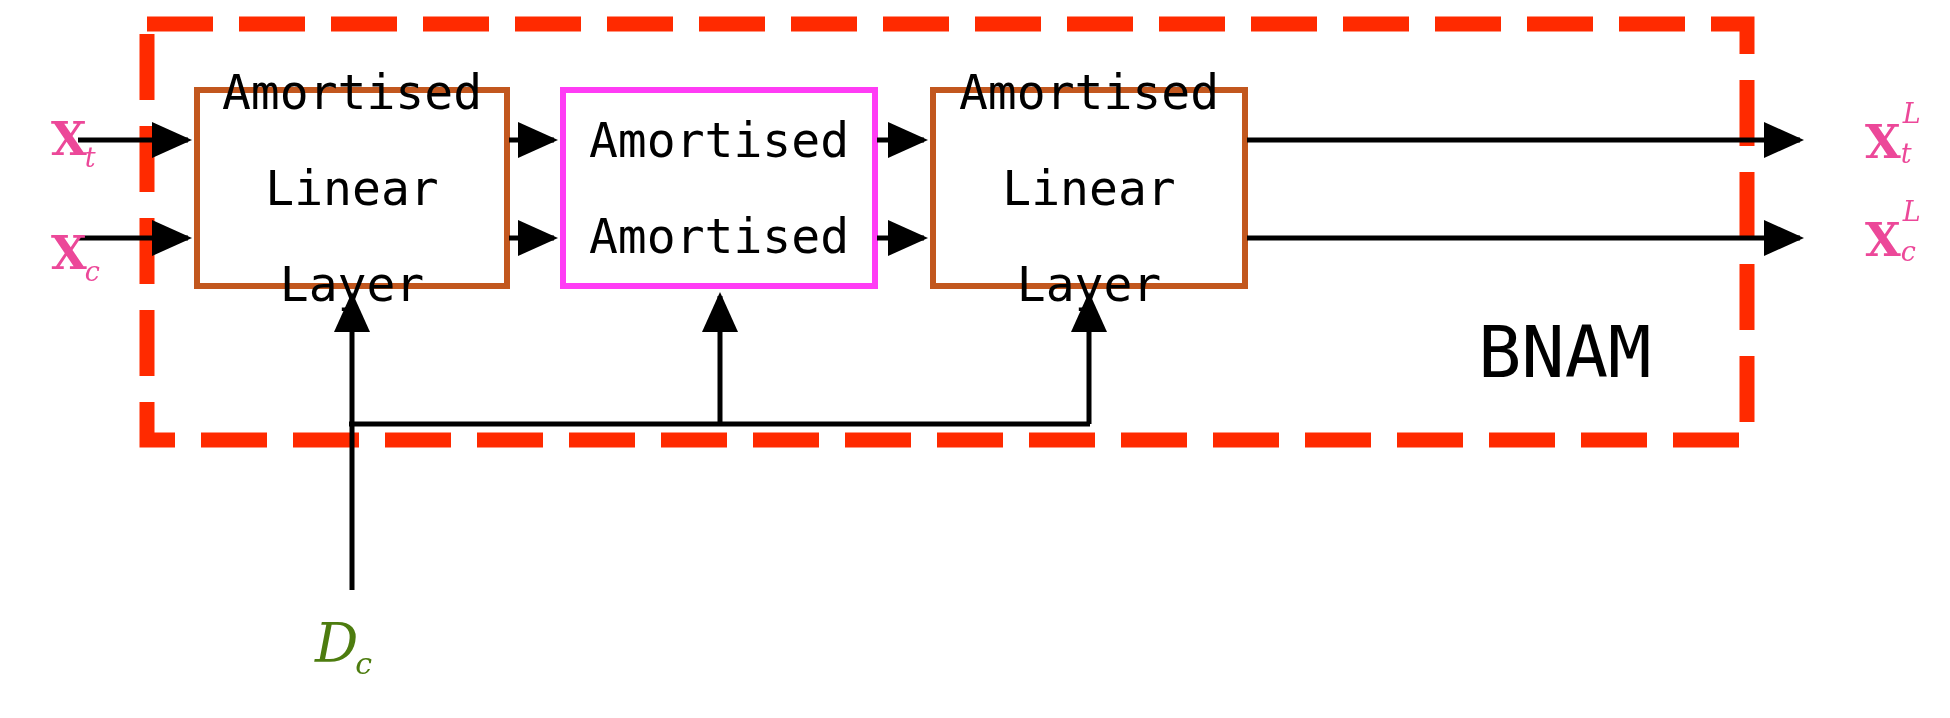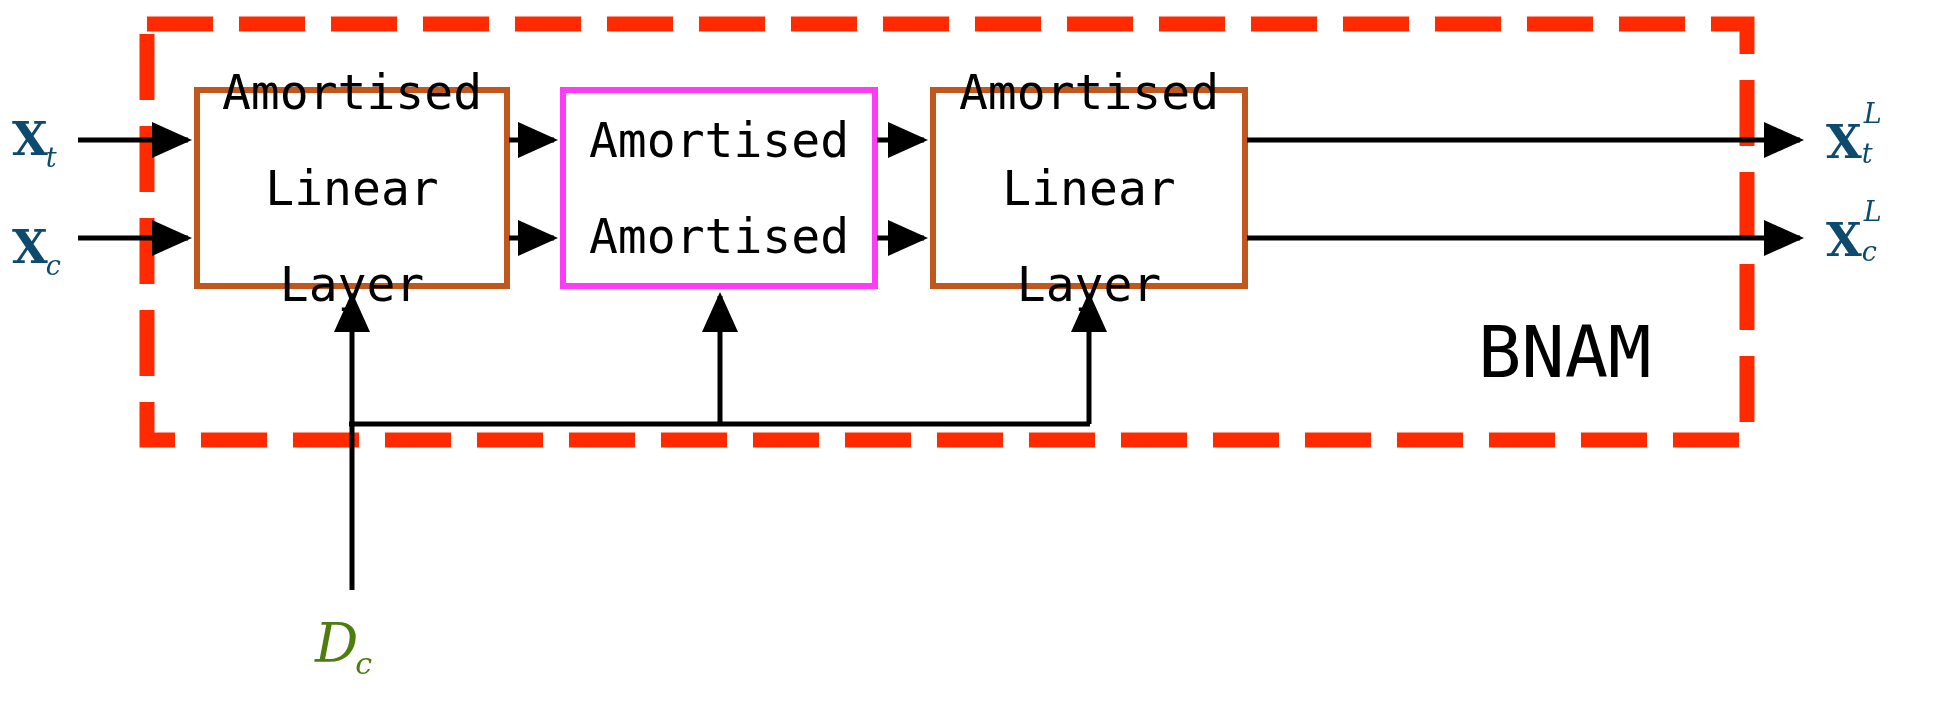--- a/index.html
+++ b/index.html
@@ -36,22 +36,23 @@
     letter-spacing: 0px;
     text-align: center;
     pointer-events: none;
     gap: 40px;
   }
   .box-label span { display: block; }
 
   .math {
     position: absolute;
     font-family: "DejaVu Serif", serif;
-    color: #0c4a6e;
+    color: #ec4899;
     white-space: nowrap;
+    margin-left: 39px;
   }
   .math .bf {
     font-weight: bold;
     font-size: 46px;
     font-family: "DejaVu Serif", serif;
   }
   .math .sub {
     font-style: italic;
     font-size: 27px;
     position: relative;
@@ -167,21 +168,21 @@
   <div class="box-label" style="left:933px; top:90px; width:312px; height:196px;">
     <span>Amortised</span>
     <span>Linear</span>
     <span>Layer</span>
   </div>
 
   <div class="math" style="left:12px; top:112px;">
     <span class="bf">X</span><span class="sub">t</span>
   </div>
 
-  <div class="math" style="left:12px; top:220px;">
+  <div class="math" style="left:12px; top:226px;">
     <span class="bf">X</span><span class="sub">c</span>
   </div>
 
   <div class="math" style="left:1826px; top:112px;">
     <span class="bf">X</span><span class="supsub"><span class="sup">L</span><span class="sub">t</span></span>
   </div>
 
   <div class="math" style="left:1826px; top:210px;">
     <span class="bf">X</span><span class="supsub"><span class="sup">L</span><span class="sub">c</span></span>
   </div>

